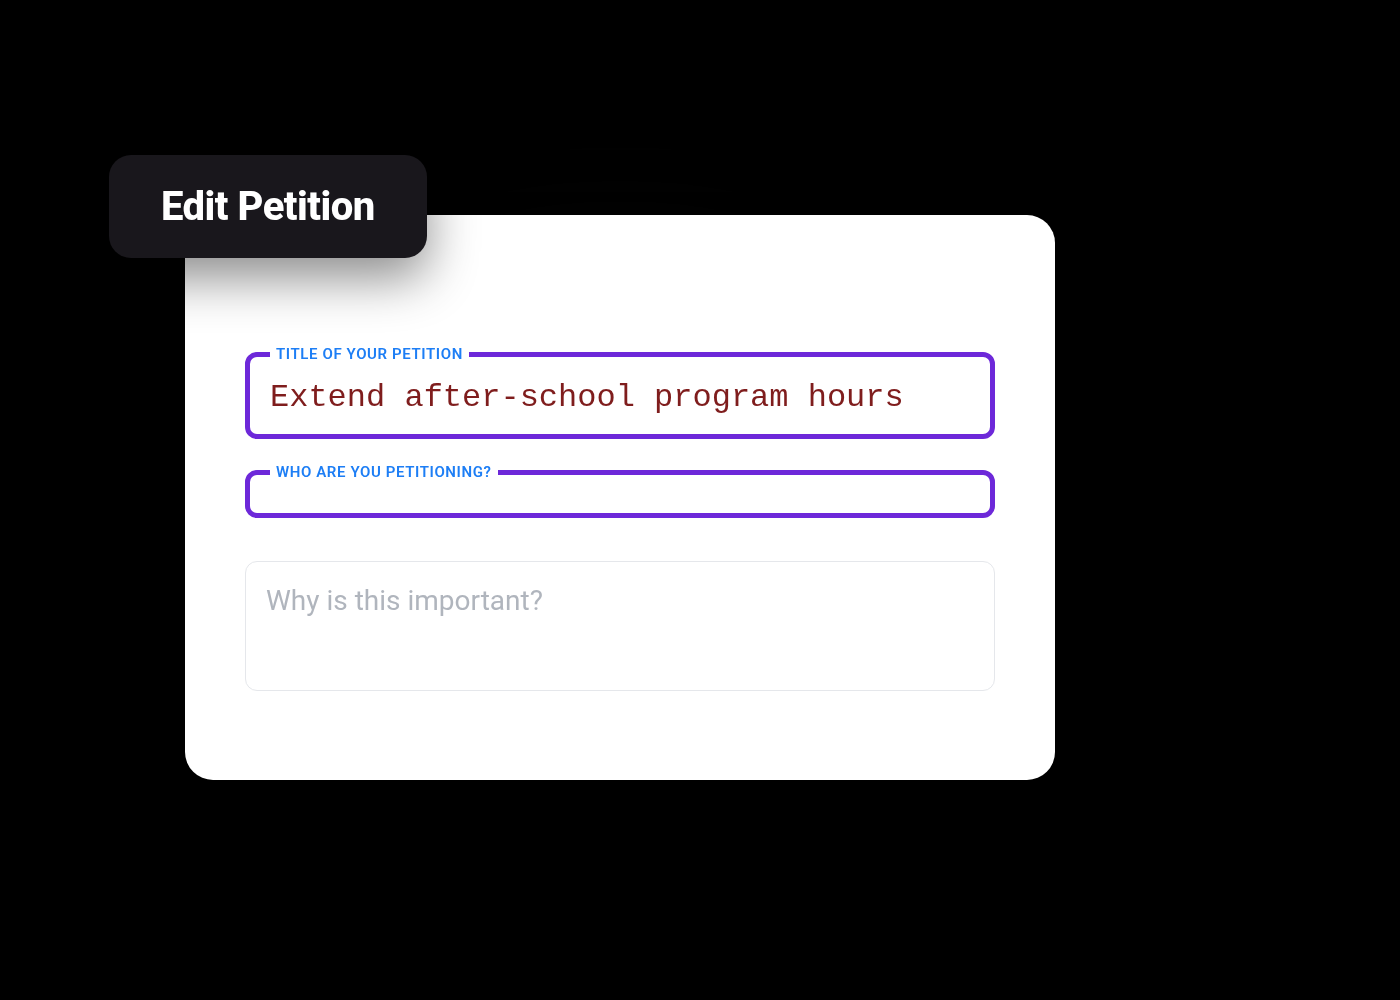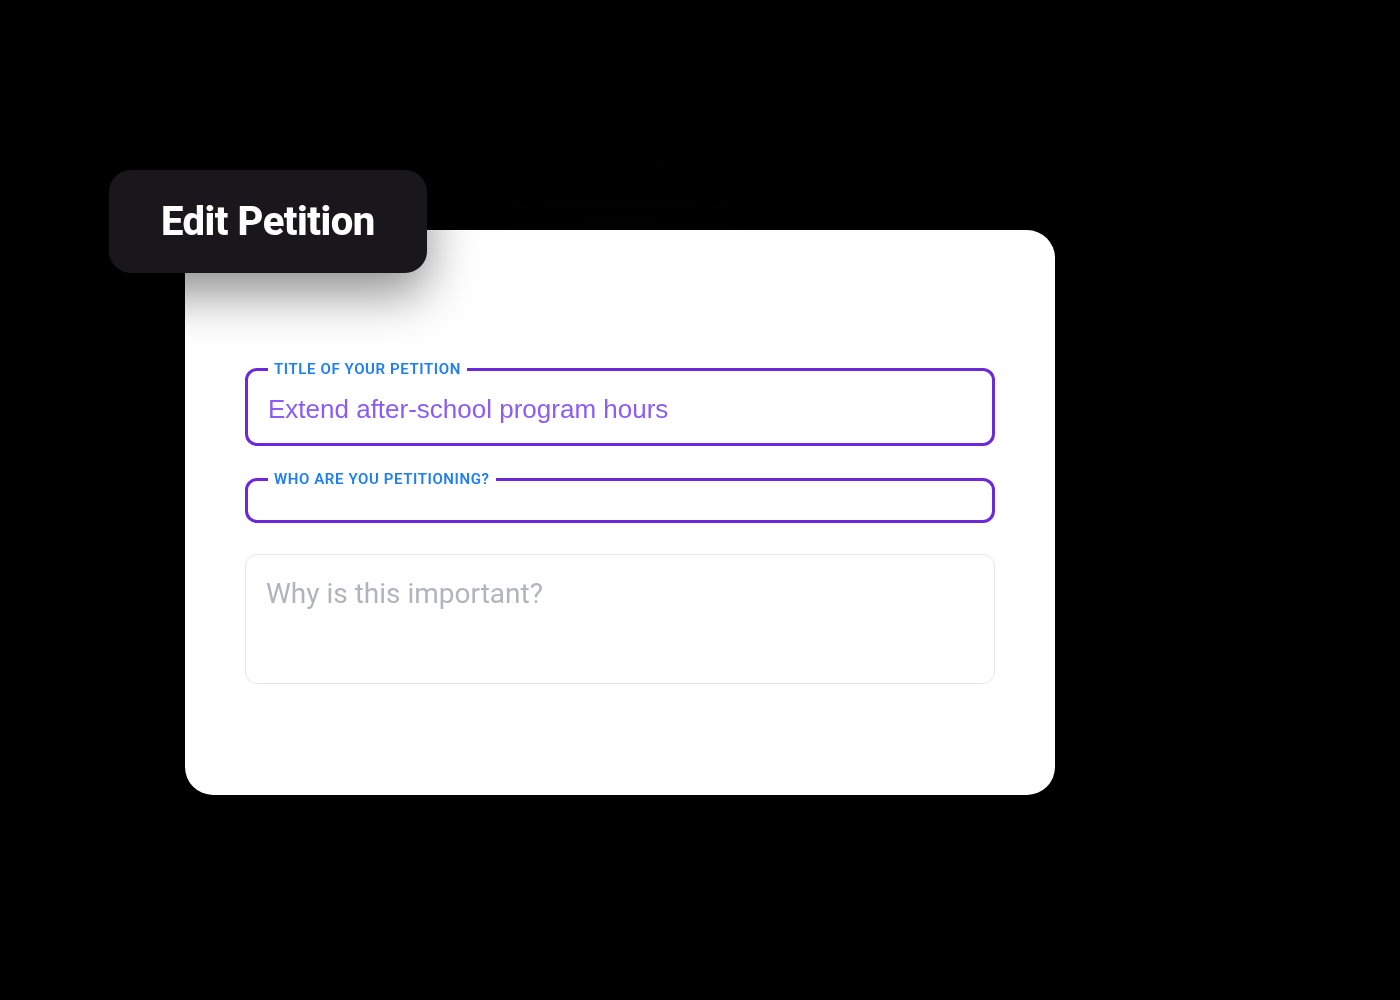--- a/index.html
+++ b/index.html
@@ -13,21 +13,21 @@
       height: 1000px;
       background: #000000;
       font-family: -apple-system, BlinkMacSystemFont, "Segoe UI", Roboto, Helvetica, Arial, sans-serif;
       position: relative;
       overflow: hidden;
     }
     
     .card-container {
       position: absolute;
       left: 185px;
-      top: 230px;
+      top: 215px;
       width: 870px;
       height: 523px;
     }
     
     .card-shadow {
       position: absolute;
       left: -120px;
       top: -150px;
       right: -120px;
       bottom: -120px;
@@ -61,51 +61,51 @@
       padding: 28px 52px;
       border-radius: 22px;
       font-size: 40px;
       font-weight: 800;
       letter-spacing: -0.5px;
       z-index: 5;
       box-shadow: 0 20px 50px rgba(0,0,0,0.45);
     }
     
     fieldset.field {
-      border: 3px solid #6d28d9;
+      border: 5px solid #6d28d9;
       border-radius: 12px;
       padding: 14px 36px 18px 20px;
       position: relative;
     }
     
     fieldset.field legend {
       font-size: 15px;
       font-weight: 600;
       letter-spacing: 0.6px;
       color: #1d7ef5;
       padding: 0 6px;
       text-transform: uppercase;
     }
     
     .field-input {
       width: 100%;
       border: none;
       outline: none;
-      font-size: 26px;
-      color: #8b5cf6;
+      font-size: 32px;
+      color: #7f1d1d;
       background: transparent;
-      font-family: Liberation Sans, sans-serif;
+      font-family: Liberation Mono, monospace;
       padding-top: 2px;
     }
     
     .textarea-wrap {
       border: 1px solid #e5e7eb;
       border-radius: 12px;
       padding: 22px 20px;
-      margin-top: 7px;
+      margin-top: 19px;
       min-height: 130px;
     }
     
     .textarea-input {
       width: 100%;
       border: none;
       outline: none;
       font-size: 28px;
       color: #1a1a1a;
       background: transparent;

